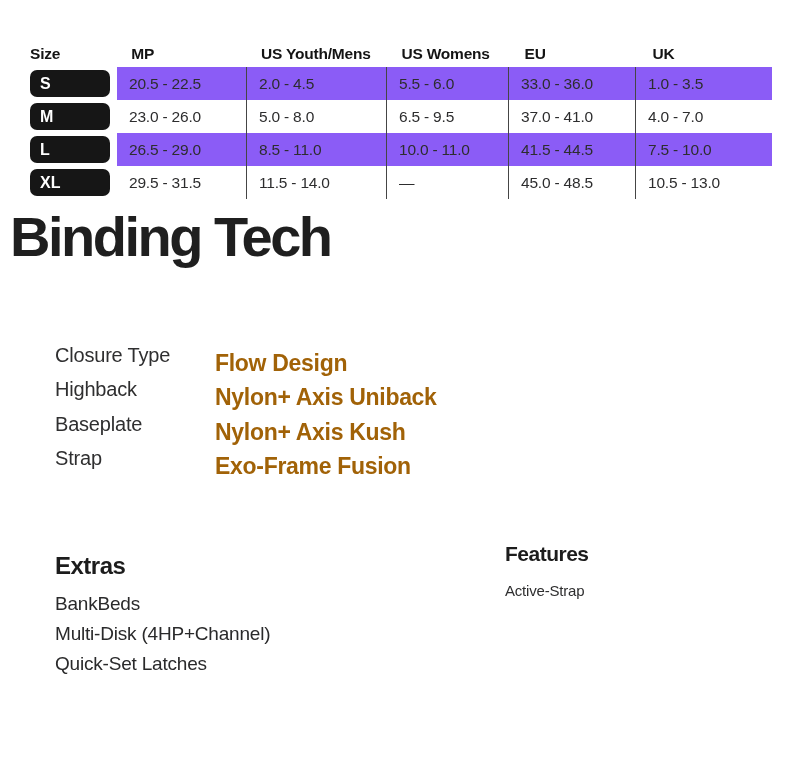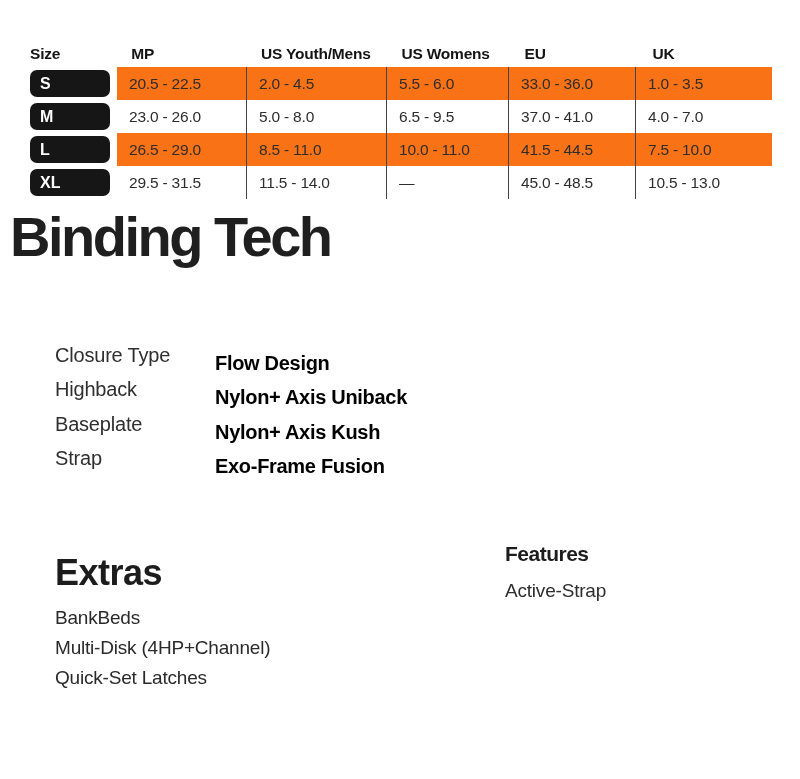--- a/index.html
+++ b/index.html
@@ -25,21 +25,21 @@
     font-size: 15.5px; color: #2d2d2e; letter-spacing: -0.2px;
   }
   .c0 { width: 89px; }
   .c1 { width: 129px; }
   .c2 { width: 140px; }
   .c3 { width: 122px; }
   .c4 { width: 127px; }
   .c5 { width: 137px; }
   .h-cell.c0 { padding-left: 2px; }
   .cell:not(.size-cell), .h-cell:not(.c0) { padding-left: 12px; }
-  .row.striped .cell:not(.size-cell) { background: #f97316; }
+  .row.striped .cell:not(.size-cell) { background: #8b5cf6; }
   .cell.divided { border-left: 1.5px solid #454545; }
   .badge {
     display: inline-flex; align-items: center;
     width: 80px; height: 27px; margin-left: 2px;
     background: #161616; border-radius: 7px;
     color: #ffffff; font-weight: bold; font-size: 16px;
     padding-left: 10px; letter-spacing: 0;
   }
 
   
@@ -49,41 +49,41 @@
     color: #1f1f1f; line-height: 1.2;
   }
 
   
   .specs { margin: 68px 0 0 55px; }
   .spec-row { display: flex; height: 34.5px; align-items: center; }
   .spec-label {
     width: 160px; font-size: 20px; color: #2f2f30; letter-spacing: -0.2px;
   }
   .spec-value {
-    font-size: 20px; font-weight: bold; color: #000000; letter-spacing: -0.3px; margin-top: 16px;
+    font-size: 23px; font-weight: bold; color: #a16207; letter-spacing: -0.3px; margin-top: 16px;
   }
 
   
   .bottom { display: flex; margin-top: 66px; }
   .bottom-left { flex: 0 0 478px; padding-left: 55px; }
   .bottom-right { flex: 1; padding-left: 27px; }
   .extras-title {
-    font-size: 36px; font-weight: bold; color: #1c1c1c;
+    font-size: 24px; font-weight: bold; color: #1c1c1c;
     letter-spacing: -0.5px; margin-top: 10px;
   }
   .features-title {
     font-size: 21px; font-weight: bold; color: #1c1c1c;
     letter-spacing: -0.5px;
   }
   .plain-list { list-style: none; margin-top: 9px; }
   .bottom-left .plain-list li {
     font-size: 19px; color: #2a2a2b; line-height: 30px; letter-spacing: -0.2px;
   }
   .bottom-right .plain-list li {
-    font-size: 19px; color: #2e2e2f; line-height: 32px; letter-spacing: -0.2px;
+    font-size: 15px; color: #2e2e2f; line-height: 32px; letter-spacing: -0.2px;
   }
 </style>
 </head>
 <body>
 
 <div class="page">
 
   <section class="size-chart">
     <div class="chart-header" id="chart-header">
         <div class="h-cell c0">Size</div>

